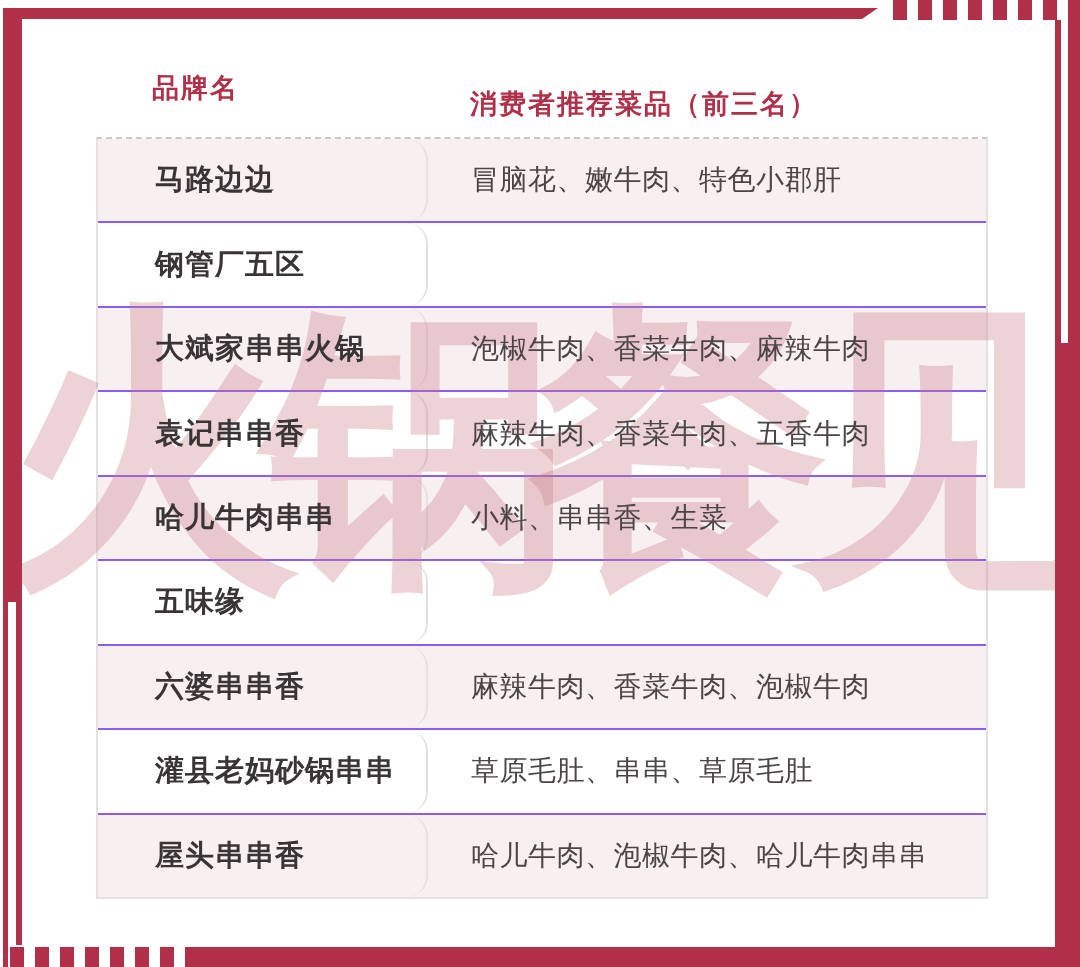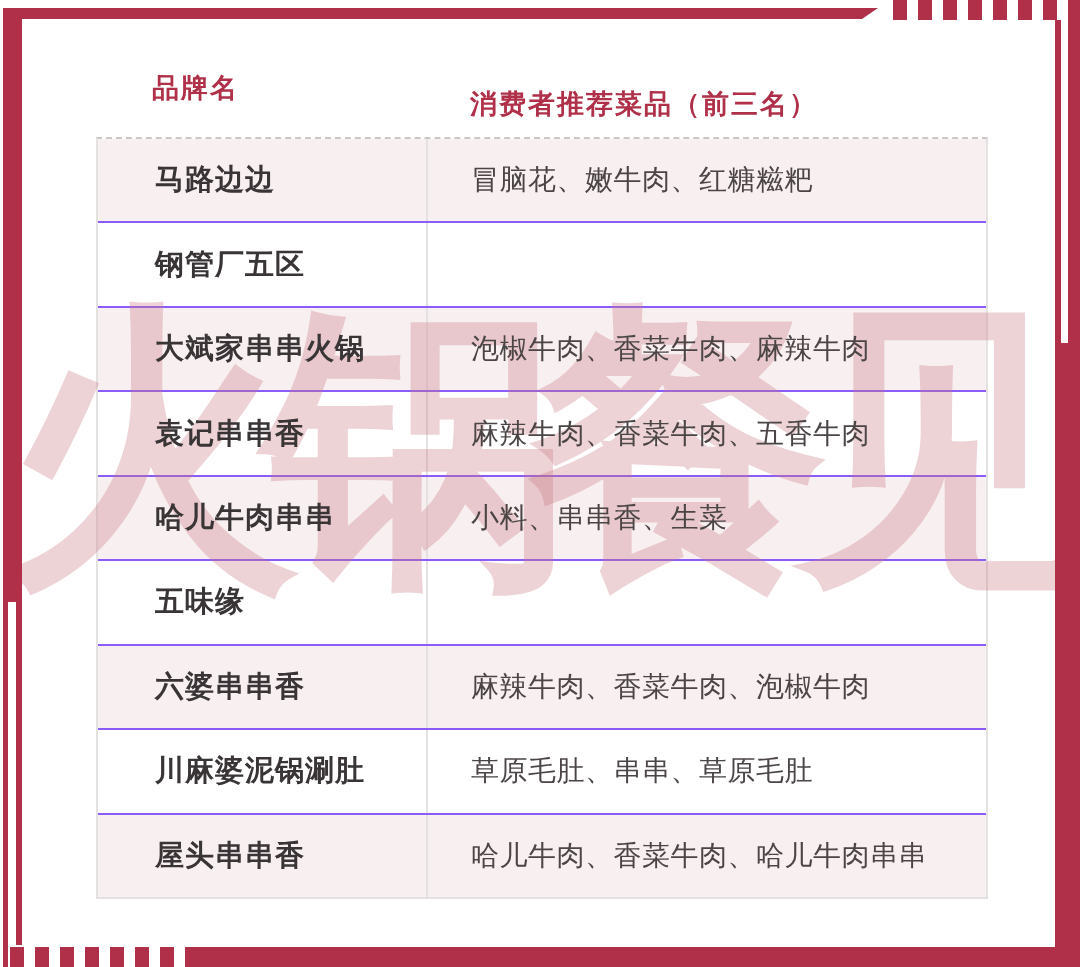--- a/index.html
+++ b/index.html
@@ -32,21 +32,21 @@
     position:absolute;left:96px;top:137px;width:892px;height:762px;
     box-sizing:border-box;display:flex;flex-direction:column;
     border-top:2px dashed #ccc7c7;
     border-left:2px solid #e4e1e1;border-right:2px solid #e4e1e1;border-bottom:2px solid #e4e1e1;
     background:#ffffff;
   }
   .row{flex:1;display:flex;border-top:2px solid #8b5cf6;min-height:0;}
   .row.first{border-top:none;}
   .row.tint{background:#f8eff0;}
   .cell{display:flex;align-items:center;box-sizing:border-box;min-width:0;}
-  .cell.brand{width:330px;border-right:2px solid #e4e1e1;padding-left:57px;}
+  .cell.brand{width:330px;border-right:2px solid #e4e1e1;padding-left:57px;border-radius:21px;}
   .cell.dishes{flex:1;padding-left:43px;}
   .ct{position:relative;z-index:6;white-space:nowrap;}
   .cell.brand .ct{font-weight:bold;font-size:29px;color:#393435;letter-spacing:1px;}
   .cell.dishes .ct{font-size:28px;color:#4b4546;letter-spacing:0.5px;}
   
   .watermark{
     position:absolute;left:0;top:300px;width:932px;z-index:5;pointer-events:none;
     font-size:300px;line-height:1;font-weight:bold;letter-spacing:-35px;
     color:rgba(199,122,132,0.33);white-space:nowrap;text-align:center;
   }
@@ -71,21 +71,21 @@
 
   <div class="hdr hdr-brand">品牌名</div>
   <div class="hdr hdr-dishes">消费者推荐菜品（前三名）</div>
 
   <div class="table">
     <div class="row first tint">
       <div class="cell brand">
           <span class="ct">马路边边</span>
         </div>
       <div class="cell dishes">
-          <span class="ct">冒脑花、嫩牛肉、红糖糍粑</span>
+          <span class="ct">冒脑花、嫩牛肉、特色小郡肝</span>
         </div>
     </div>
     <div class="row">
       <div class="cell brand">
           <span class="ct">钢管厂五区</span>
         </div>
     </div>
     <div class="row tint">
       <div class="cell brand">
           <span class="ct">大斌家串串火锅</span>
@@ -118,29 +118,29 @@
     <div class="row tint">
       <div class="cell brand">
           <span class="ct">六婆串串香</span>
         </div>
       <div class="cell dishes">
           <span class="ct">麻辣牛肉、香菜牛肉、泡椒牛肉</span>
         </div>
     </div>
     <div class="row">
       <div class="cell brand">
-          <span class="ct">川麻婆泥锅涮肚</span>
+          <span class="ct">灌县老妈砂锅串串</span>
         </div>
       <div class="cell dishes">
           <span class="ct">草原毛肚、串串、草原毛肚</span>
         </div>
     </div>
     <div class="row tint">
       <div class="cell brand">
           <span class="ct">屋头串串香</span>
         </div>
       <div class="cell dishes">
-          <span class="ct">哈儿牛肉、香菜牛肉、哈儿牛肉串串</span>
+          <span class="ct">哈儿牛肉、泡椒牛肉、哈儿牛肉串串</span>
         </div>
     </div>
   </div>
 
 </div>
 
 </body></html>

